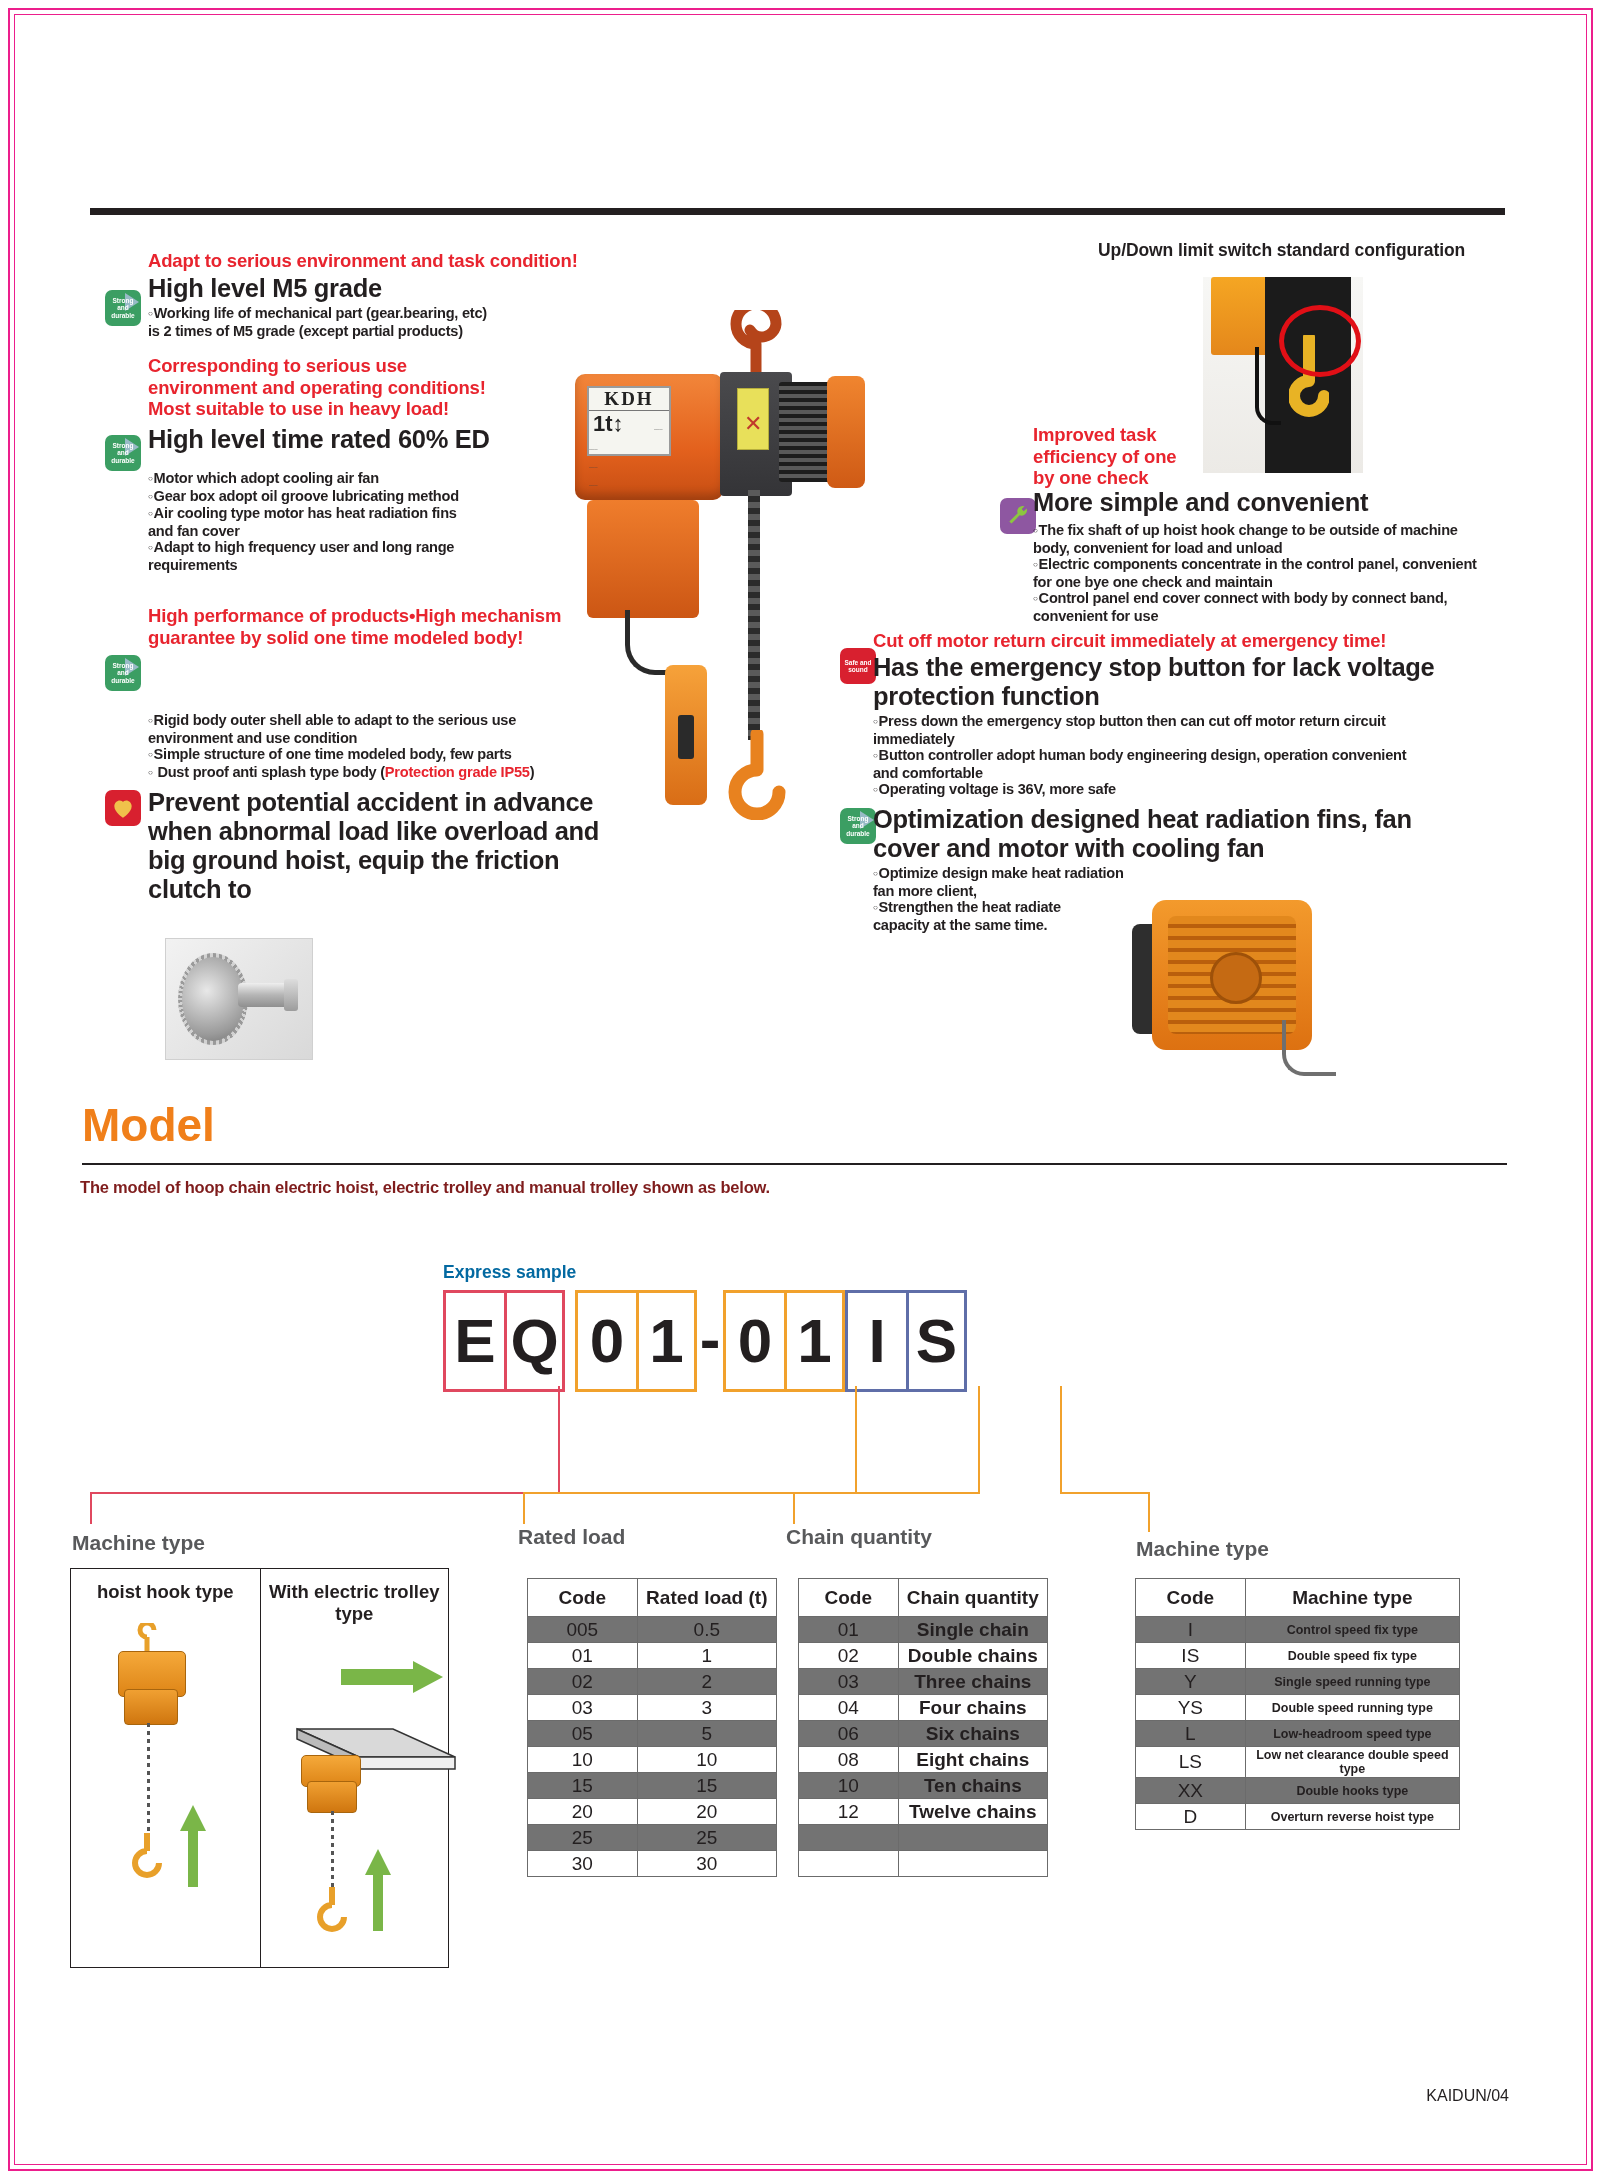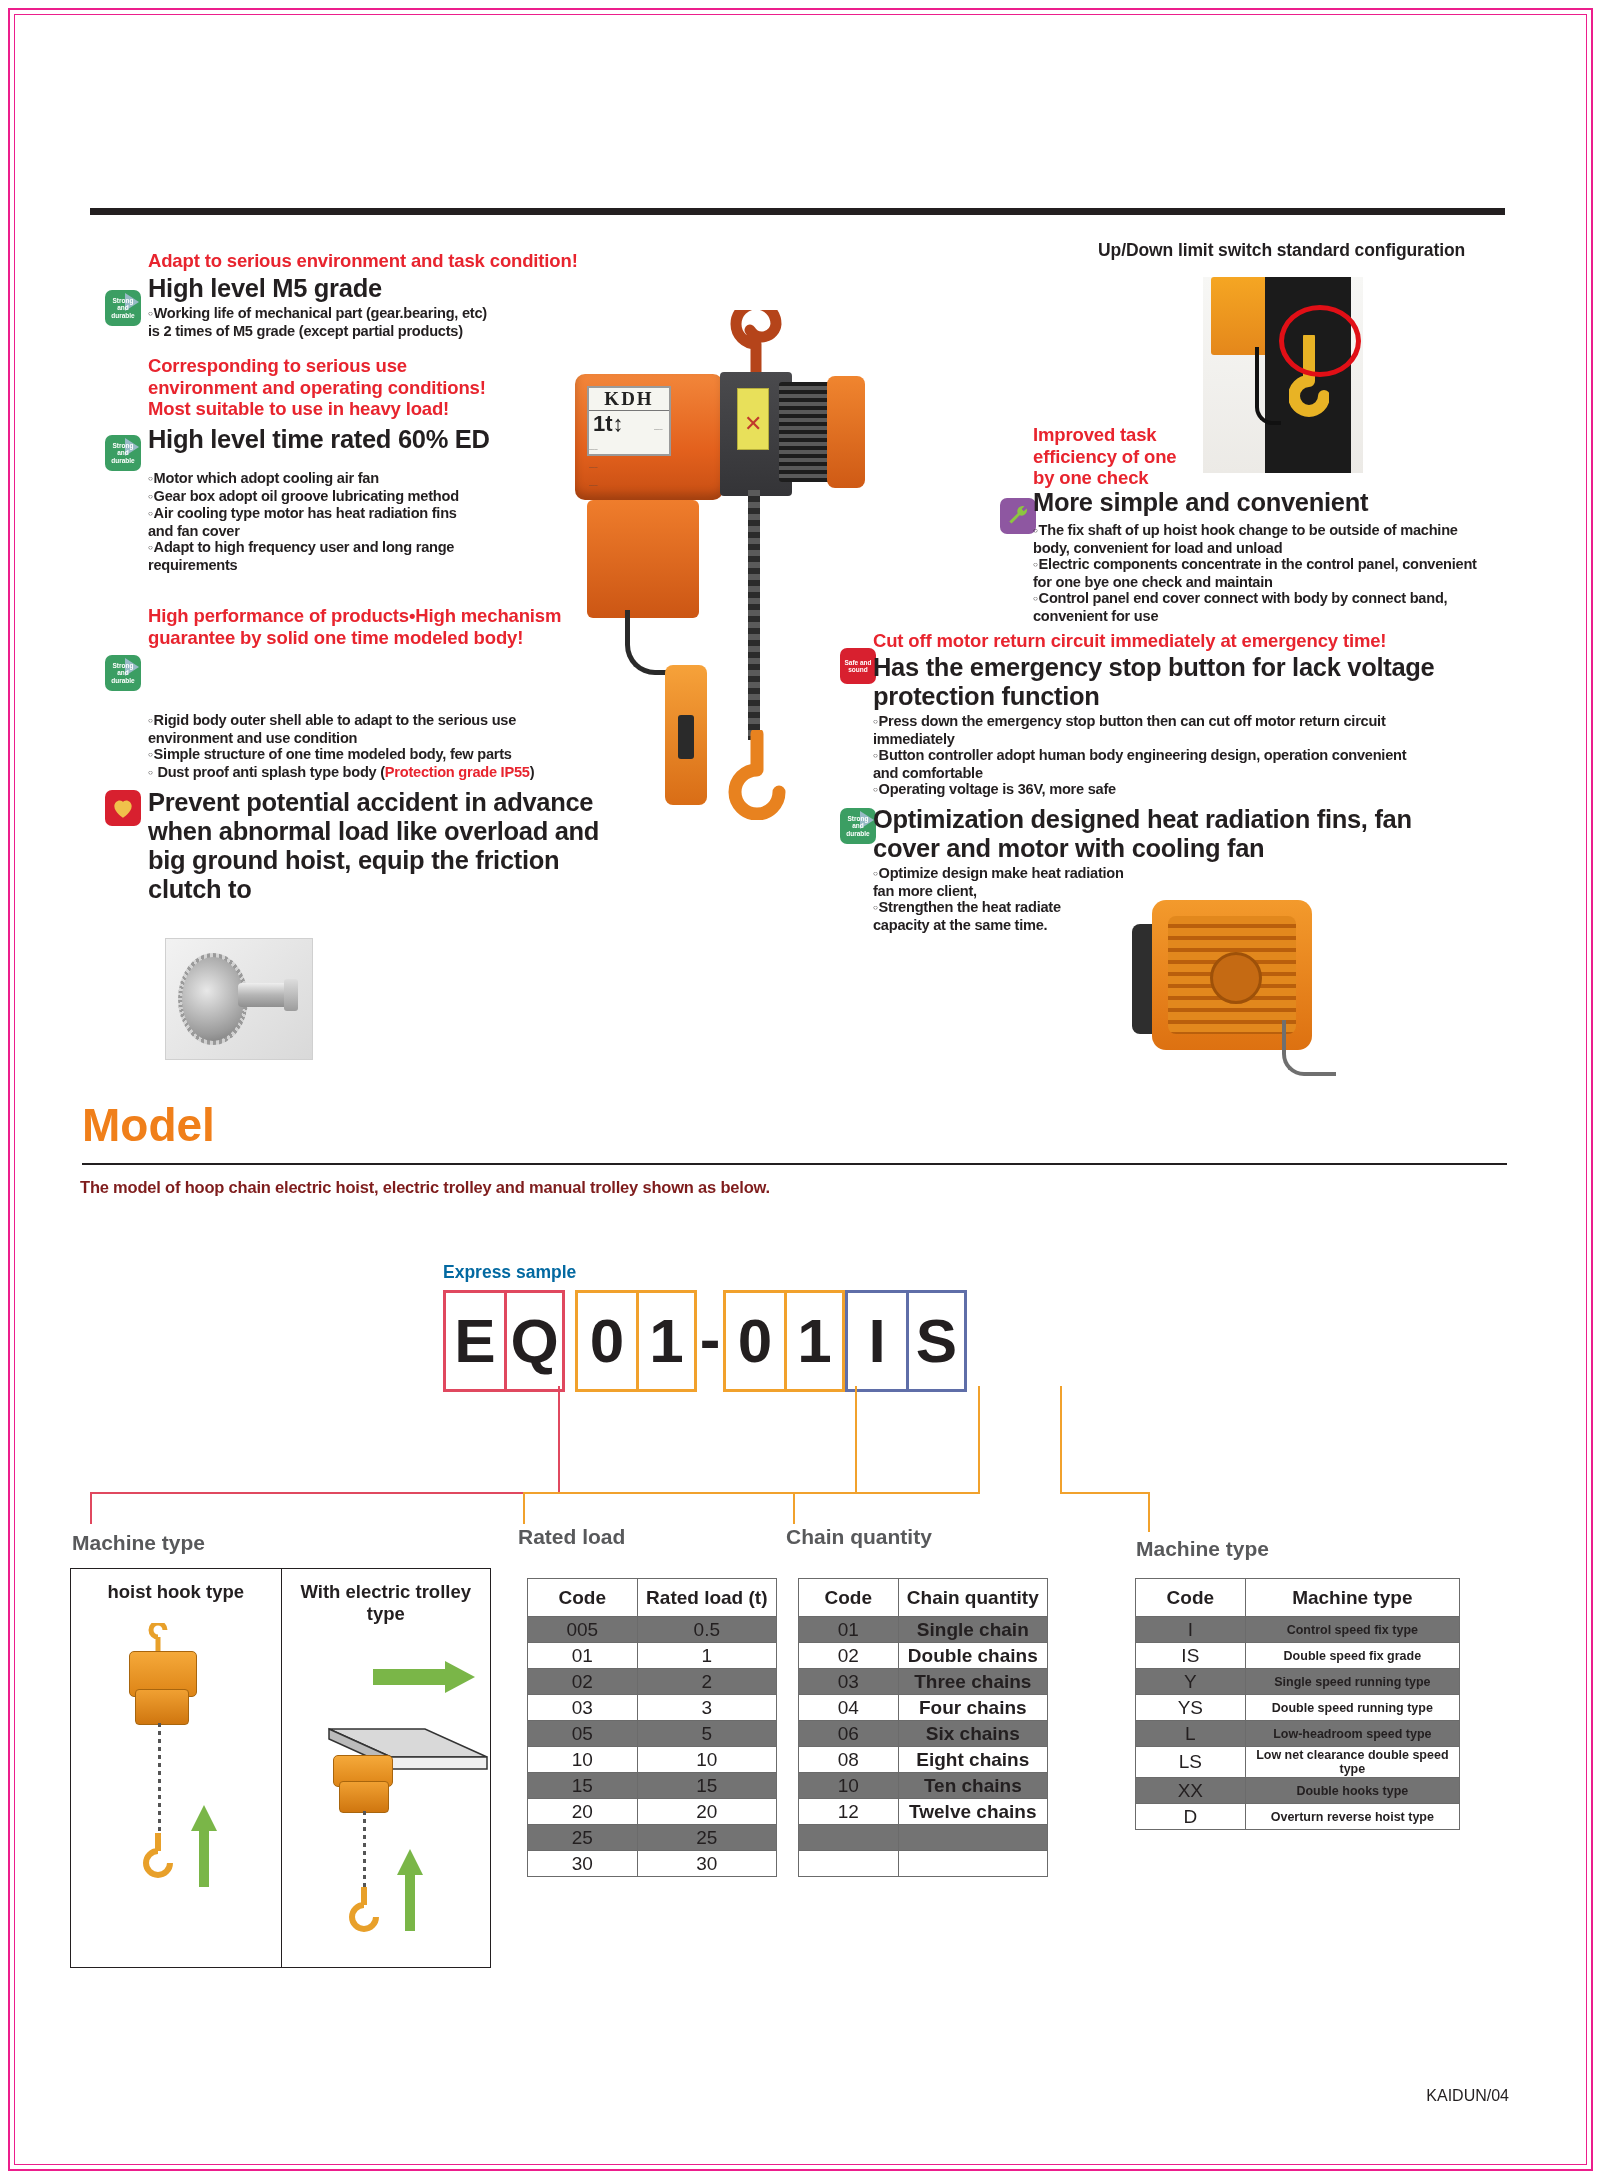--- a/index.html
+++ b/index.html
@@ -165,21 +165,21 @@
   .grp.blu{border:3px solid #5f6ea8;}
   .grp.blu .cell + .cell{border-left:3px solid #5f6ea8;}
   .dash{width:26px;height:96px;display:flex;align-items:center;justify-content:center;
     font-size:62px;font-weight:bold;color:#231f20;}
   .conn-v{position:absolute;width:2px;}
   .conn-h{position:absolute;height:2px;}
 
   .sec-label{position:absolute;font-size:21px;font-weight:bold;color:#58595b;}
 
   
-  .pic-panel{position:absolute;left:70px;top:1568px;width:421px;height:400px;border:1px solid #231f20;box-sizing:border-box;display:flex;}
+  .pic-panel{position:absolute;left:70px;top:1568px;width:379px;height:400px;border:1px solid #231f20;box-sizing:border-box;display:flex;}
   .pic-half{width:50%;height:100%;box-sizing:border-box;position:relative;}
   .pic-half+.pic-half{border-left:1px solid #231f20;}
   .pic-cap{position:absolute;top:12px;left:0;right:0;text-align:center;font-size:18.5px;font-weight:bold;color:#231f20;line-height:22px;}
   .hoist-mini{position:absolute;left:50%;transform:translateX(-50%);top:72px;width:150px;height:300px;}
   .hm-body{position:absolute;left:28px;top:10px;width:66px;height:44px;border-radius:5px;background:linear-gradient(180deg,#f5a93a,#dd8416);border:1px solid #a8650d;}
   .hm-body2{position:absolute;left:34px;top:48px;width:52px;height:34px;border-radius:4px;background:linear-gradient(180deg,#f0a032,#cf760f);border:1px solid #a8650d;}
   .hm-hook-t{position:absolute;left:44px;top:-18px;width:26px;height:30px;}
   .hm-chain{position:absolute;left:57px;top:82px;width:3px;height:110px;
     background:repeating-linear-gradient(180deg,#555 0 4px,#fff 4px 8px);}
   .hm-hook-b{position:absolute;left:38px;top:190px;width:38px;height:48px;}
@@ -584,21 +584,21 @@
     <th>Machine type</th>
   </tr>
     </thead>
   <tbody>
     <tr class="alt">
         <td class="code">I</td>
         <td class="desc">Control speed fix type</td>
       </tr>
     <tr>
         <td class="code">IS</td>
-        <td class="desc">Double speed fix grade</td>
+        <td class="desc">Double speed fix type</td>
       </tr>
     <tr class="alt">
         <td class="code">Y</td>
         <td class="desc">Single speed running type</td>
       </tr>
     <tr>
         <td class="code">YS</td>
         <td class="desc">Double speed running type</td>
       </tr>
     <tr class="alt">

